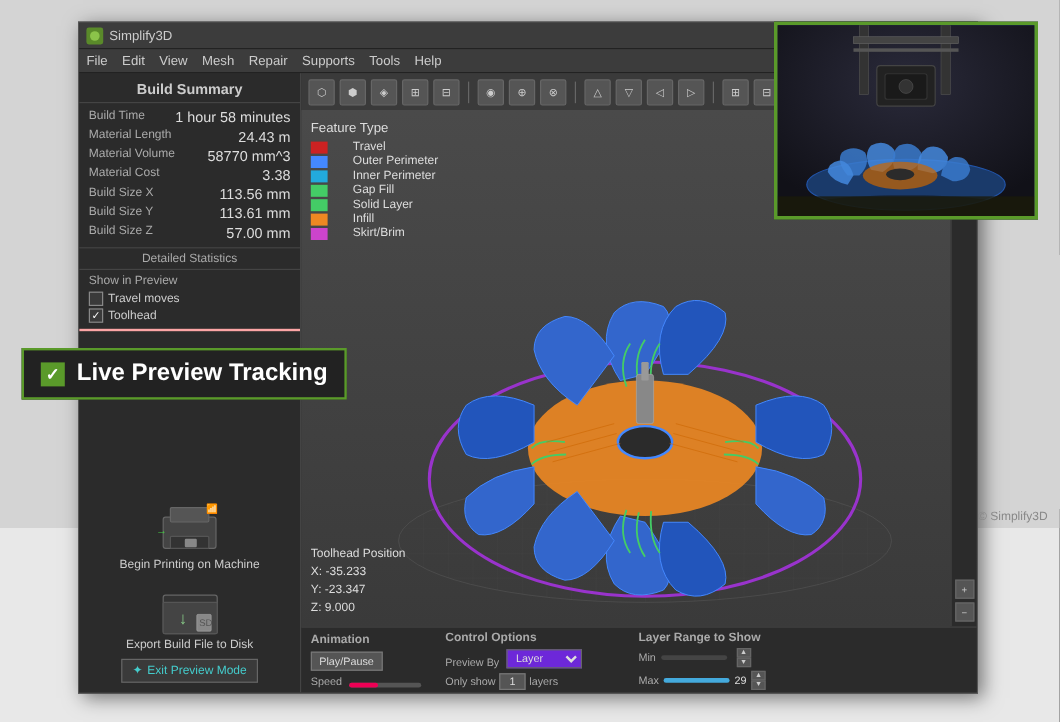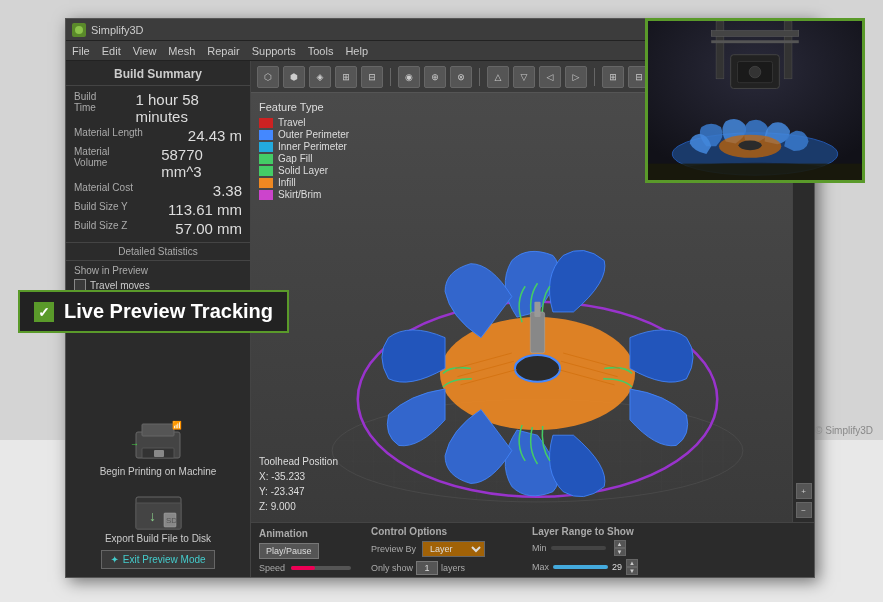--- a/index.html
+++ b/index.html
@@ -96,34 +96,34 @@
     .build-stats {
       padding: 4px 8px;
       border-bottom: 1px solid #444;
     }
     .stat-row {
       display: flex;
       justify-content: space-between;
       padding: 1px 0;
     }
     .stat-label { color: #aaa; font-size: 10px; }
-    .stat-value { color: #ddd; font-size: 15px; margin-left: 20px; }
+    .stat-value { color: #ddd; font-size: 12px; margin-left: 20px; }
 
     .detailed-stats-btn {
       text-align: center;
       color: #aaa;
       font-size: 10px;
       padding: 3px 0;
       border-bottom: 1px solid #444;
       cursor: pointer;
     }
 
     .show-preview-section {
       padding: 4px 8px;
-      border-bottom: 5px solid #fca5a5;
+      border-bottom: 2px solid #fca5a5;
     }
     .show-preview-label {
       color: #aaa;
       font-size: 10px;
       margin-bottom: 2px;
     }
     .checkbox-row {
       display: flex;
       align-items: center;
       gap: 4px;
@@ -244,21 +244,21 @@
       font-size: 10px;
     }
     .legend-title {
       color: #ddd;
       font-size: 11px;
       margin-bottom: 4px;
     }
     .legend-item {
       display: flex;
       align-items: center;
-      gap: 5px;
+      gap: 21px;
       margin: 1px 0;
     }
     .legend-color {
       width: 14px;
       height: 10px;
       flex-shrink: 0;
     }
     .preview-mode-label {
       position: absolute;
       top: 8px;
@@ -320,21 +320,21 @@
       flex-direction: column;
       gap: 4px;
     }
     .bottom-section-title {
       color: #aaa;
       font-size: 10px;
       font-weight: bold;
     }
     .bottom-controls {
       display: flex;
-      align-items: center;
+      align-items: flex-end;
       gap: 6px;
     }
     .play-pause-btn {
       background: #555;
       border: 1px solid #777;
       color: #ddd;
       font-size: 9px;
       padding: 2px 6px;
       cursor: pointer;
     }
@@ -357,21 +357,21 @@
     }
     .slider-fill.blue {
       background: #44f;
       width: 60%;
     }
     .preview-by-label {
       color: #aaa;
       font-size: 9px;
     }
     .preview-by-select {
-      background: #a16207;
+      background: #6d28d9;
       border: 1px solid #666;
       color: #ddd;
       font-size: 9px;
       padding: 1px 3px;
     }
     .only-show-row {
       display: flex;
       align-items: center;
       gap: 3px;
       color: #aaa;
@@ -510,20 +510,24 @@
             <span class="stat-label">Material Length</span>
             <span class="stat-value">24.43 m</span>
           </div>
           <div class="stat-row">
             <span class="stat-label">Material Volume</span>
             <span class="stat-value">58770 mm^3</span>
           </div>
           <div class="stat-row">
             <span class="stat-label">Material Cost</span>
             <span class="stat-value">3.38</span>
+          </div>
+          <div class="stat-row">
+            <span class="stat-label">Build Size X</span>
+            <span class="stat-value">113.56 mm</span>
           </div>
           <div class="stat-row">
             <span class="stat-label">Build Size Y</span>
             <span class="stat-value">113.61 mm</span>
           </div>
           <div class="stat-row">
             <span class="stat-label">Build Size Z</span>
             <span class="stat-value">57.00 mm</span>
           </div>
         </div>

